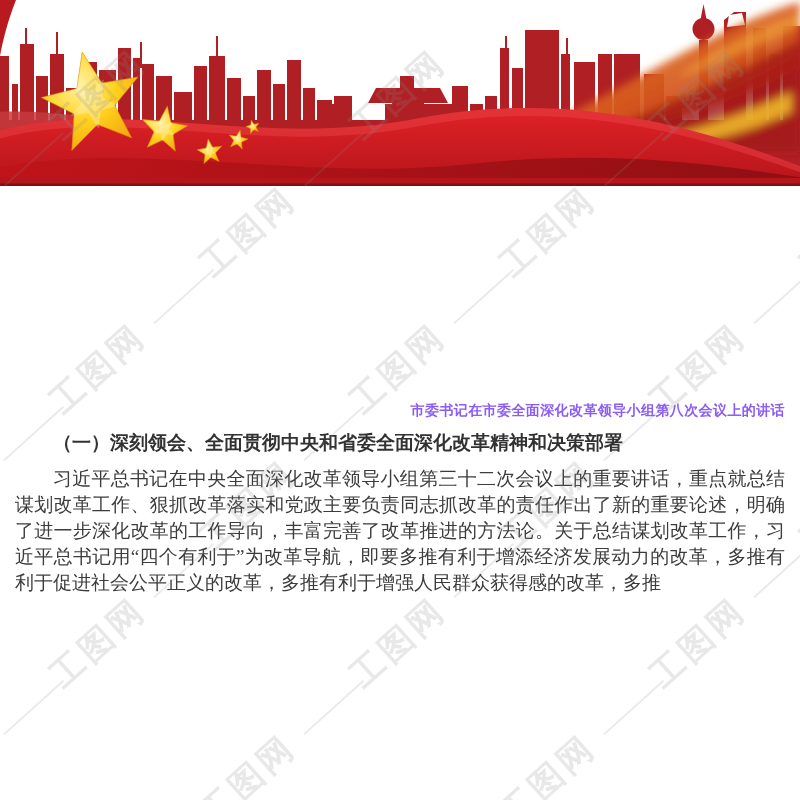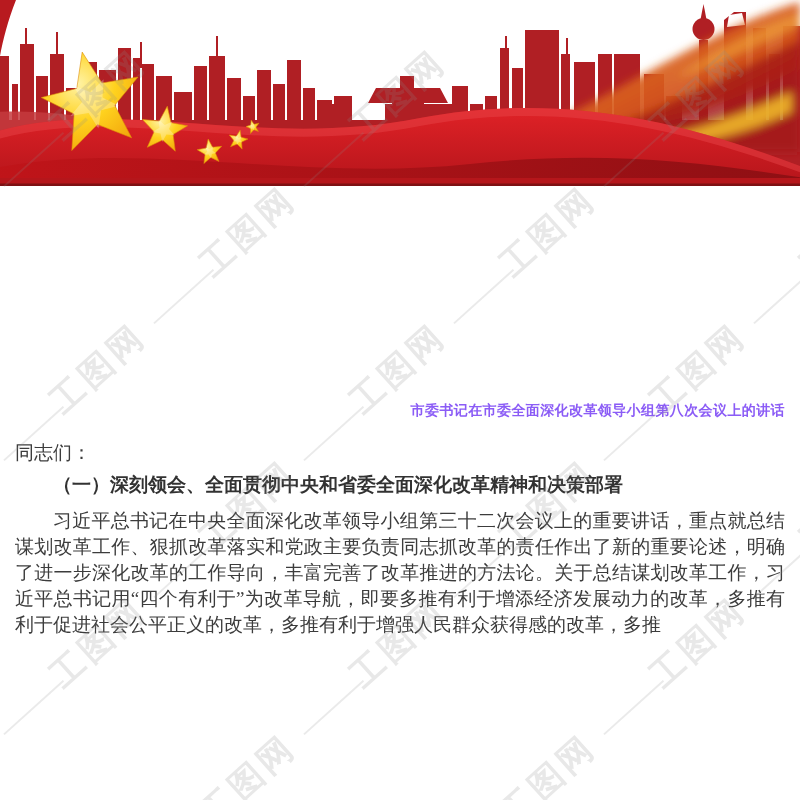--- a/index.html
+++ b/index.html
@@ -168,21 +168,20 @@
           <polygon points="240.1,130.2 241.1,137.2 247.9,139.0 241.6,142.1 242.1,149.1 237.1,144.1 230.6,146.7 233.8,140.4 229.3,135.0 236.3,136.2" fill="url(#gstar)" stroke="#de8d06" stroke-width="0.6"></polygon>
           <polygon points="241.7,136.7 240.1,139.8 242.3,142.5 238.9,141.9 237.0,144.9 236.4,141.4 233.0,140.5 236.2,138.9 236.0,135.4 238.4,137.9" fill="rgba(255,255,255,0.28)"></polygon>
           <polygon points="251.2,120.2 254.1,124.3 258.9,123.2 255.9,127.2 258.4,131.4 253.8,129.8 250.5,133.5 250.5,128.6 246.0,126.6 250.7,125.1" fill="url(#gstar)" stroke="#de8d06" stroke-width="0.6"></polygon>
           <polygon points="254.3,123.7 254.2,126.2 256.5,127.2 254.1,127.9 253.9,130.4 252.5,128.4 250.1,128.9 251.5,126.9 250.3,124.8 252.6,125.6" fill="rgba(255,255,255,0.28)"></polygon>
         </g>
     </svg>
   </div>
 
   <div class="doc">
     <h1>市委书记在市委全面深化改革领导小组第八次会议上的讲话</h1>
-    <p class="salutation">同志们：</p>
     <div id="blocks">
         <p class="subheading">（一）深刻领会、全面贯彻中央和省委全面深化改革精神和决策部署</p>
         <p class="paragraph p2">习近平总书记在中央全面深化改革领导小组第三十二次会议上的重要讲话，重点就总结谋划改革工作、狠抓改革落实和党政主要负责同志抓改革的责任作出了新的重要论述，明确了进一步深化改革的工作导向，丰富完善了改革推进的方法论。关于总结谋划改革工作，习近平总书记用“四个有利于”为改革导航，即要多推有利于增添经济发展动力的改革，多推有利于促进社会公平正义的改革，多推有利于增强人民群众获得感的改革，多推</p>
       </div>
   </div>
 
   <div class="watermarks" id="wmlayer">
       <span class="wm" style="left: 98px; top: 95px;">工图网</span>
       <span class="wm" style="left: 398px; top: 95px;">工图网</span>
       <span class="wm" style="left: 698px; top: 95px;">工图网</span>

